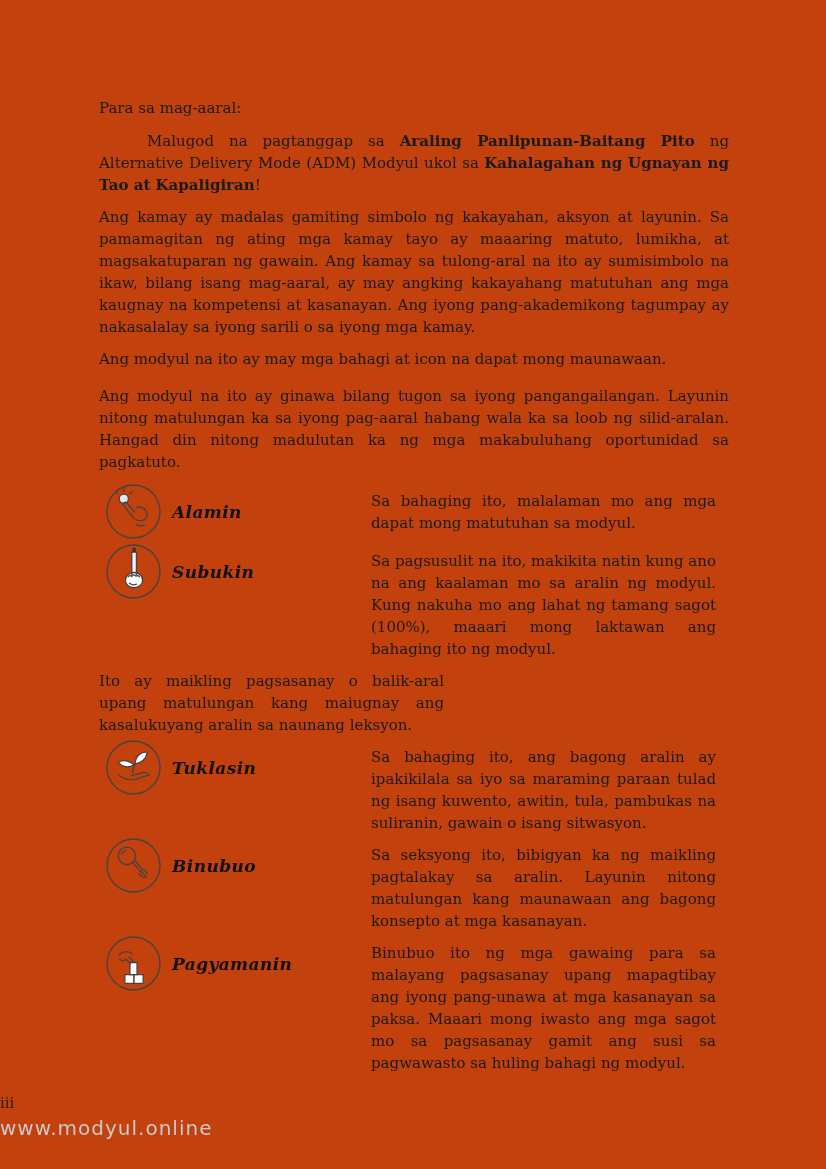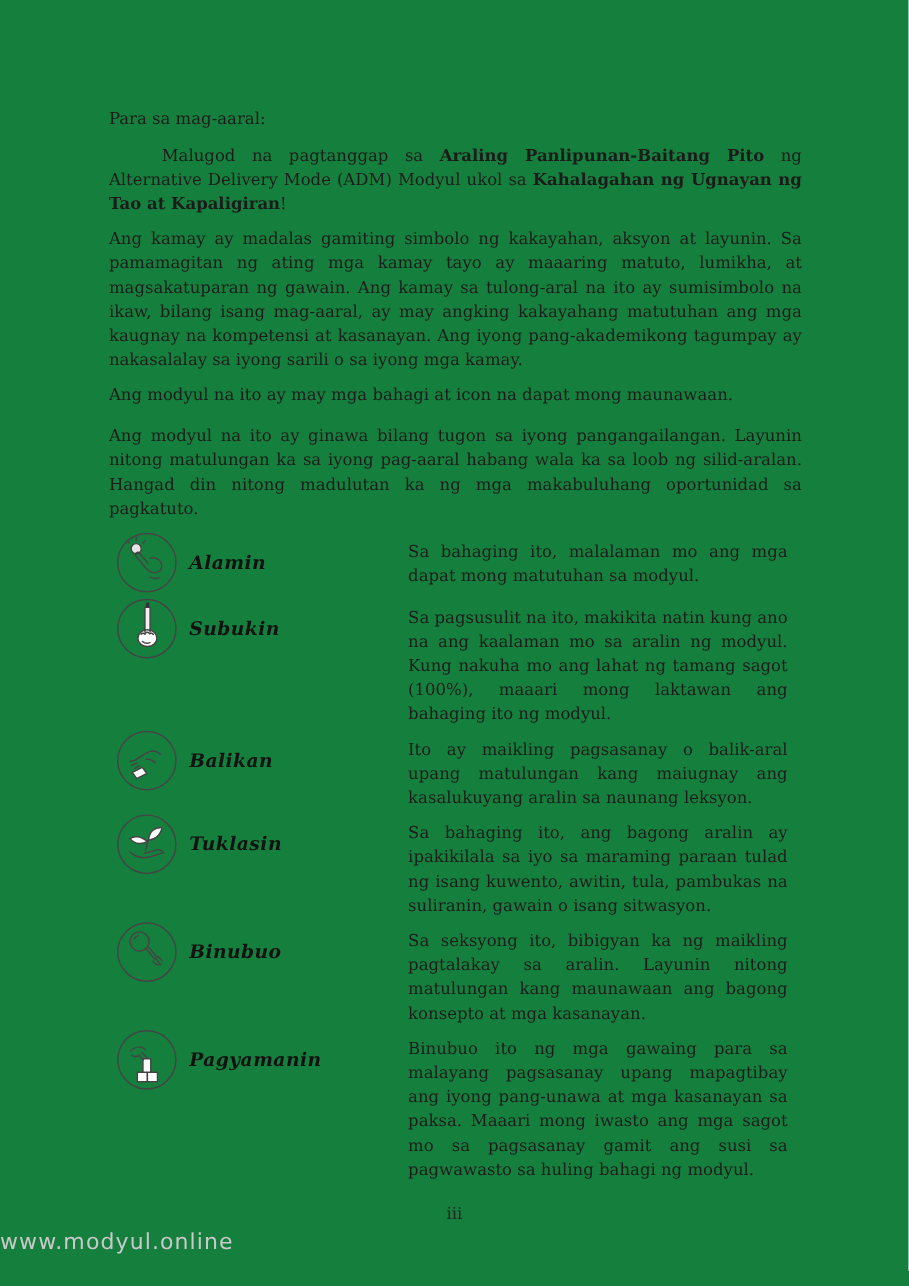--- a/index.html
+++ b/index.html
@@ -1,20 +1,20 @@
 <!DOCTYPE html>
 <html><head>
 <meta charset="utf-8">
 <style>
   html, body { margin: 0; padding: 0; background: #ffffff; }
   .page {
     position: relative;
     width: 826px;
     height: 1169px;
-    background: #15803d;
+    background: #c2410c;
     font-family: "DejaVu Serif", serif;
     color: #1b1b1b;
     overflow: hidden;
   }
   .content { padding: 97px 97px 0 99px; }
   .para {
     margin: 0 0 10px 0;
     font-size: 15px;
     line-height: 22px;
     text-align: justify;
@@ -51,21 +51,20 @@
     margin: 0;
     padding-top: 7px;
     font-size: 15px;
     line-height: 22px;
     text-align: justify;
   }
   .page-number {
     position: absolute;
     top: 1094px;
     left: 0; right: 0;
-    text-align: center;
     font-size: 15px;
     color: #222;
   }
   .watermark {
     position: absolute;
     top: 1116px;
     left: 0; right: 0;
     text-align: left;
     font-family: "DejaVu Sans", sans-serif;
     font-size: 20px;
@@ -122,32 +121,20 @@
               <path d="M24 39.5 q3.2 2.6 6.8 1"></path>
               <path d="M26.3 31 v-2 M30.9 31 v-2"></path>
             </svg>
           </span>
           <span class="row-label">Subukin</span>
         </div>
         <p class="row-desc">Sa pagsusulit na ito, makikita natin kung ano na ang kaalaman mo sa aralin ng modyul. Kung nakuha mo ang lahat ng tamang sagot (100%), maaari mong laktawan ang bahaging ito ng modyul.</p>
       </div>
 
       <div class="guide-row">
-        <div class="row-left">
-          <span class="icon-circle">
-            <svg viewBox="0 0 56 56" fill="none" stroke="#444" stroke-width="1.3" stroke-linecap="round" stroke-linejoin="round">
-              <circle cx="28" cy="28" r="26"></circle>
-              <path d="M40 22 c-4 -3.5 -9 -3 -13 -0.5 l-9 5.5"></path>
-              <path d="M18 27.5 l-5 1.2 M19.5 30 l-5 2 M21.5 32.5 l-4.5 2.5"></path>
-              <path d="M15 38.5 l9 -4.5 4 5.5 -9 4.5 z" fill="#ffffff"></path>
-              <path d="M27 26.5 q5 0 8.5 3.5"></path>
-            </svg>
-          </span>
-          <span class="row-label">Balikan</span>
-        </div>
         <p class="row-desc">Ito ay maikling pagsasanay o balik-aral upang matulungan kang maiugnay ang kasalukuyang aralin sa naunang leksyon.</p>
       </div>
 
       <div class="guide-row">
         <div class="row-left">
           <span class="icon-circle">
             <svg viewBox="0 0 56 56" fill="none" stroke="#444" stroke-width="1.3" stroke-linecap="round" stroke-linejoin="round">
               <circle cx="28" cy="28" r="26"></circle>
               <path d="M13 35 c5 4.5 12 6 19 4 l11 -3.5"></path>
               <path d="M43 35.5 c-2 -3 -6 -3.5 -9 -1.5 l-8 2"></path>

